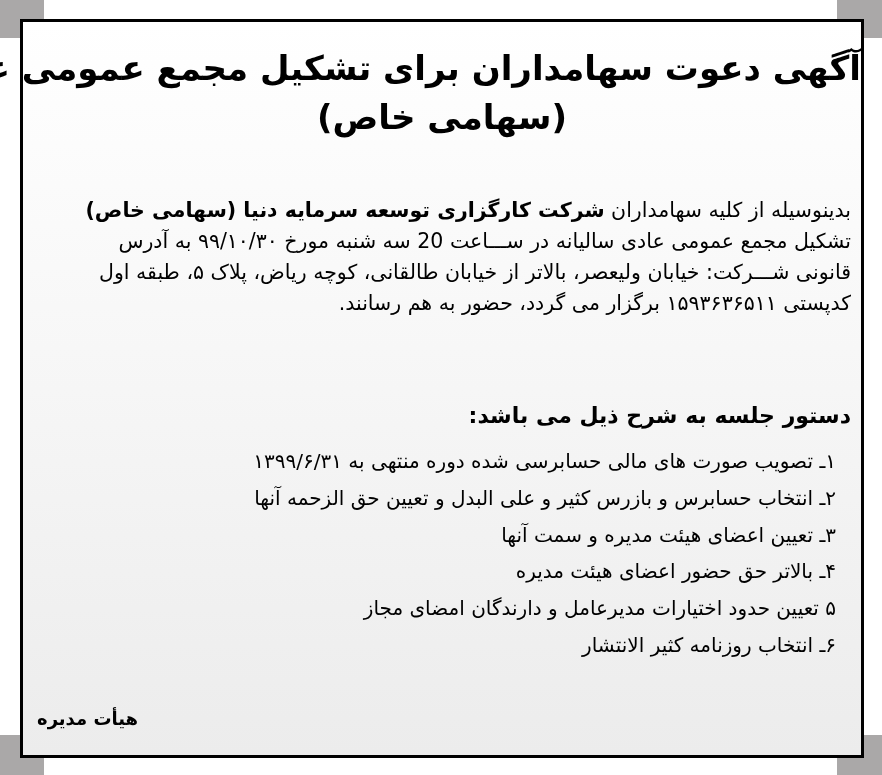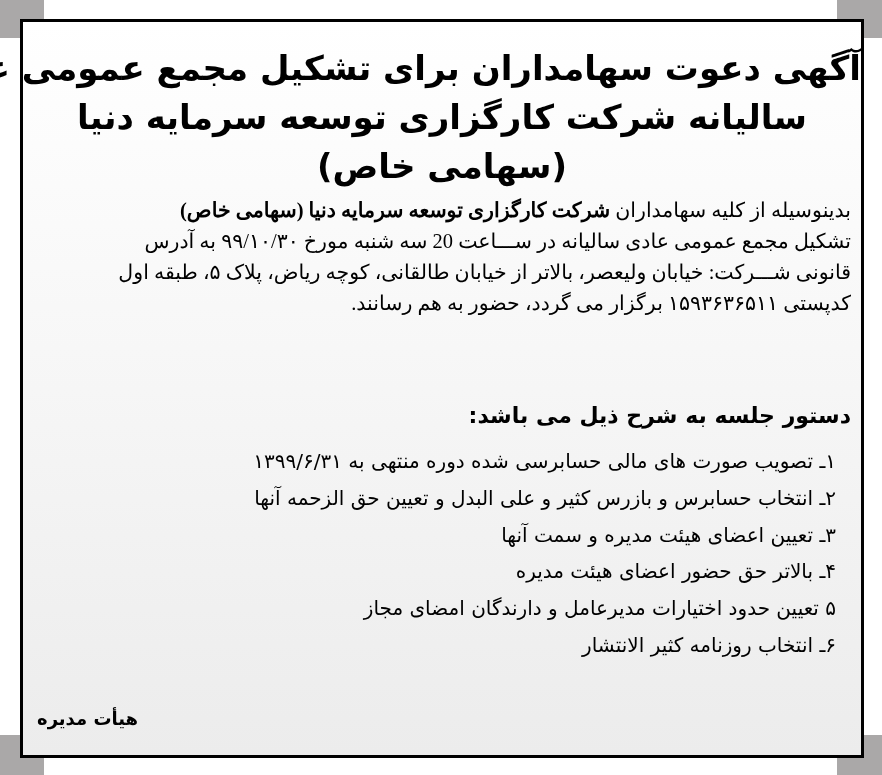--- a/index.html
+++ b/index.html
@@ -23,21 +23,21 @@
     position:absolute; left:0; right:0; top:22px;
     text-align:center; font-weight:bold; color:#000;
     font-size:34px; line-height:49px; letter-spacing:-1px;
   }
   .title div { white-space:nowrap; }
   .body-text {
     position:absolute; right:10px; left:10px; top:173px;
     font-size:20.5px; line-height:31px; color:#000;
     text-align:justify; text-align-last:right;
   }
-  .body-text div { white-space:nowrap; overflow:hidden;font-family:Liberation Serif, serif; }
+  .body-text div { white-space:nowrap; overflow:hidden; }
   .body-text b { font-weight:bold; }
   .agenda-heading {
     position:absolute; right:10px; top:369px;
     font-size:22px; font-weight:bold; white-space:nowrap; color:#000;margin-top:12px;
   }
   .agenda {
     position:absolute; right:10px; top:406px; margin:15px; padding:0; list-style:none;
     font-size:20px; line-height:36.8px; color:#000;
   }
   .agenda li { white-space:nowrap; }
@@ -50,21 +50,20 @@
 <body>
 
 <div class="corner c-tl"></div>
 <div class="corner c-tr"></div>
 <div class="corner c-bl"></div>
 <div class="corner c-br"></div>
 
 <div class="ad-box">
   <div class="title">
     <div>آگهی دعوت سهامداران برای تشکیل مجمع عمومی عادی</div>
-    <div>سالیانه شرکت کارگزاری توسعه سرمایه دنیا</div>
     <div>(سهامی خاص)</div>
   </div>
 
   <div class="body-text">
     <div>
       <span>بدینوسیله از کلیه سهامداران</span>
       <b>شرکت کارگزاری توسعه سرمایه دنیا (سهامی خاص)</b>
     </div>
     <div>تشکیل مجمع عمومی عادی سالیانه در ســـاعت 20 سه شنبه مورخ ۹۹/۱۰/۳۰ به آدرس</div>
     <div>قانونی شـــرکت: خیابان ولیعصر، بالاتر از خیابان طالقانی، کوچه ریاض، پلاک ۵، طبقه اول</div>

